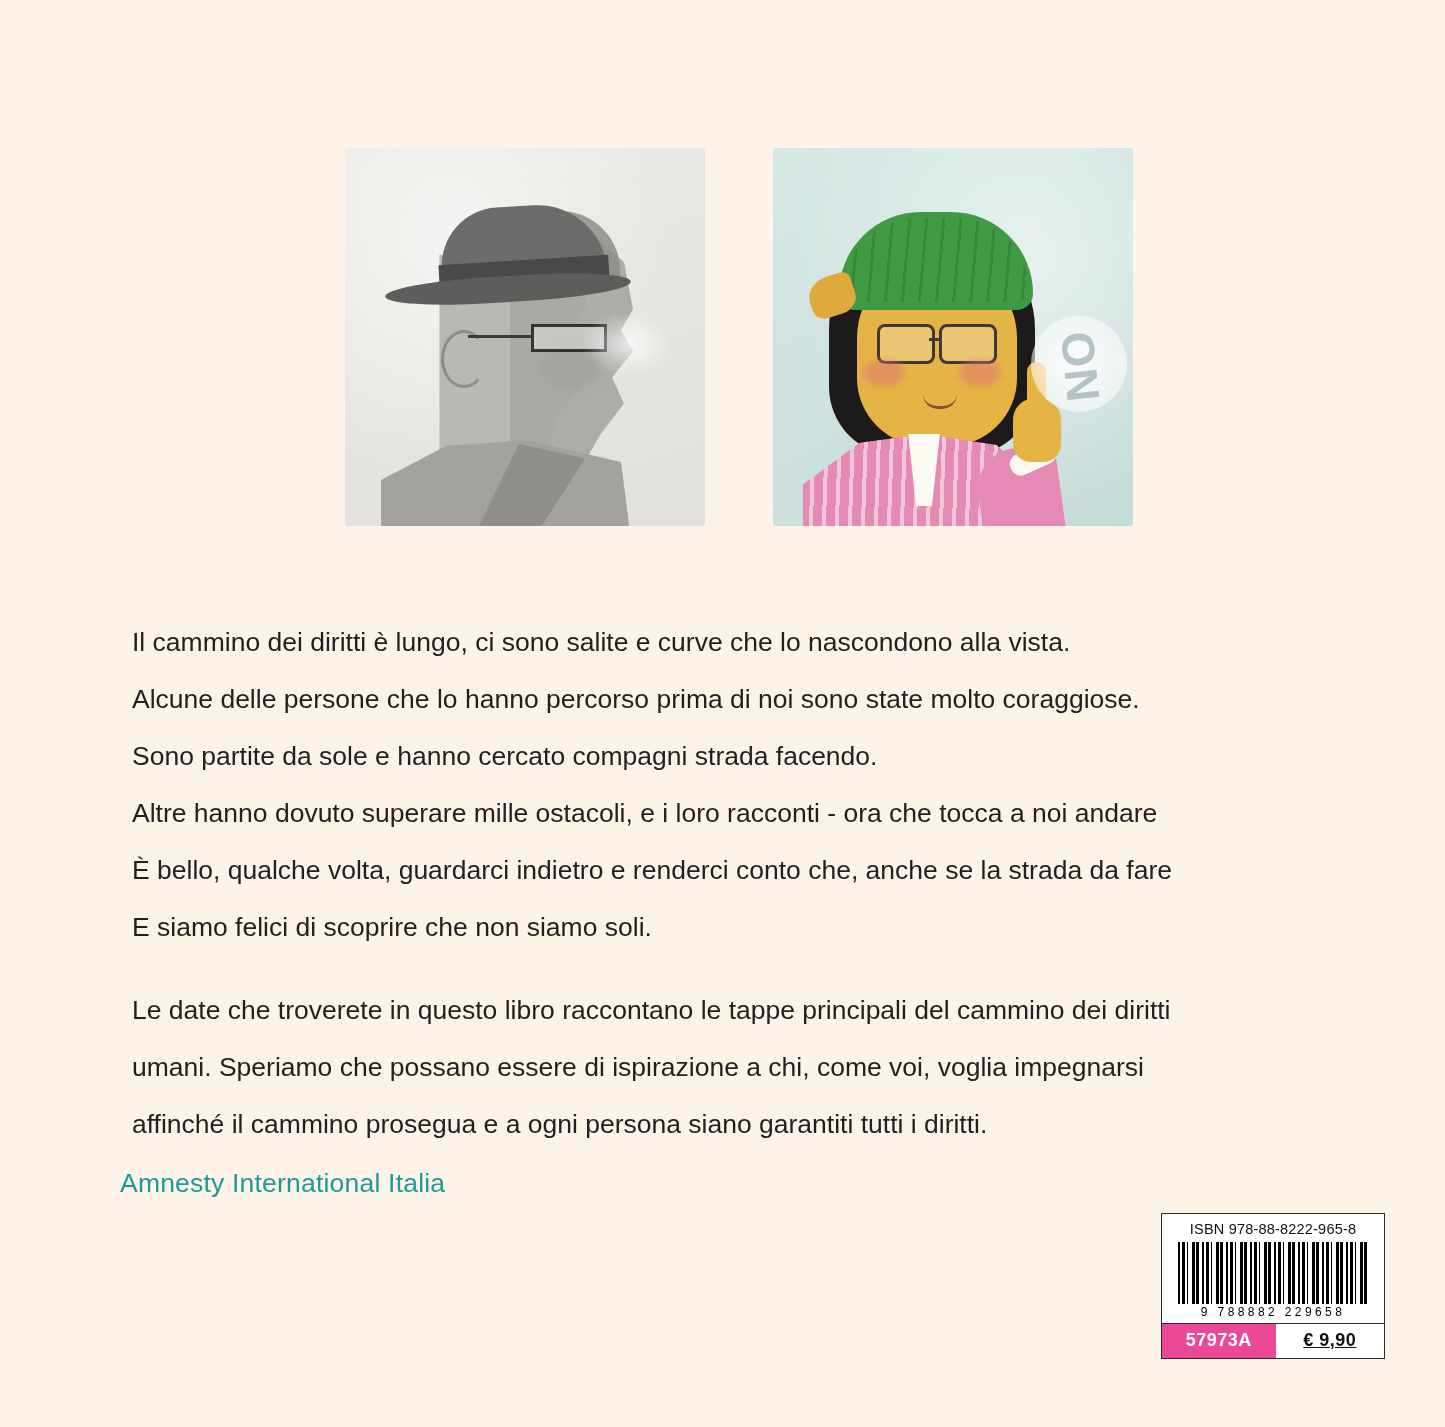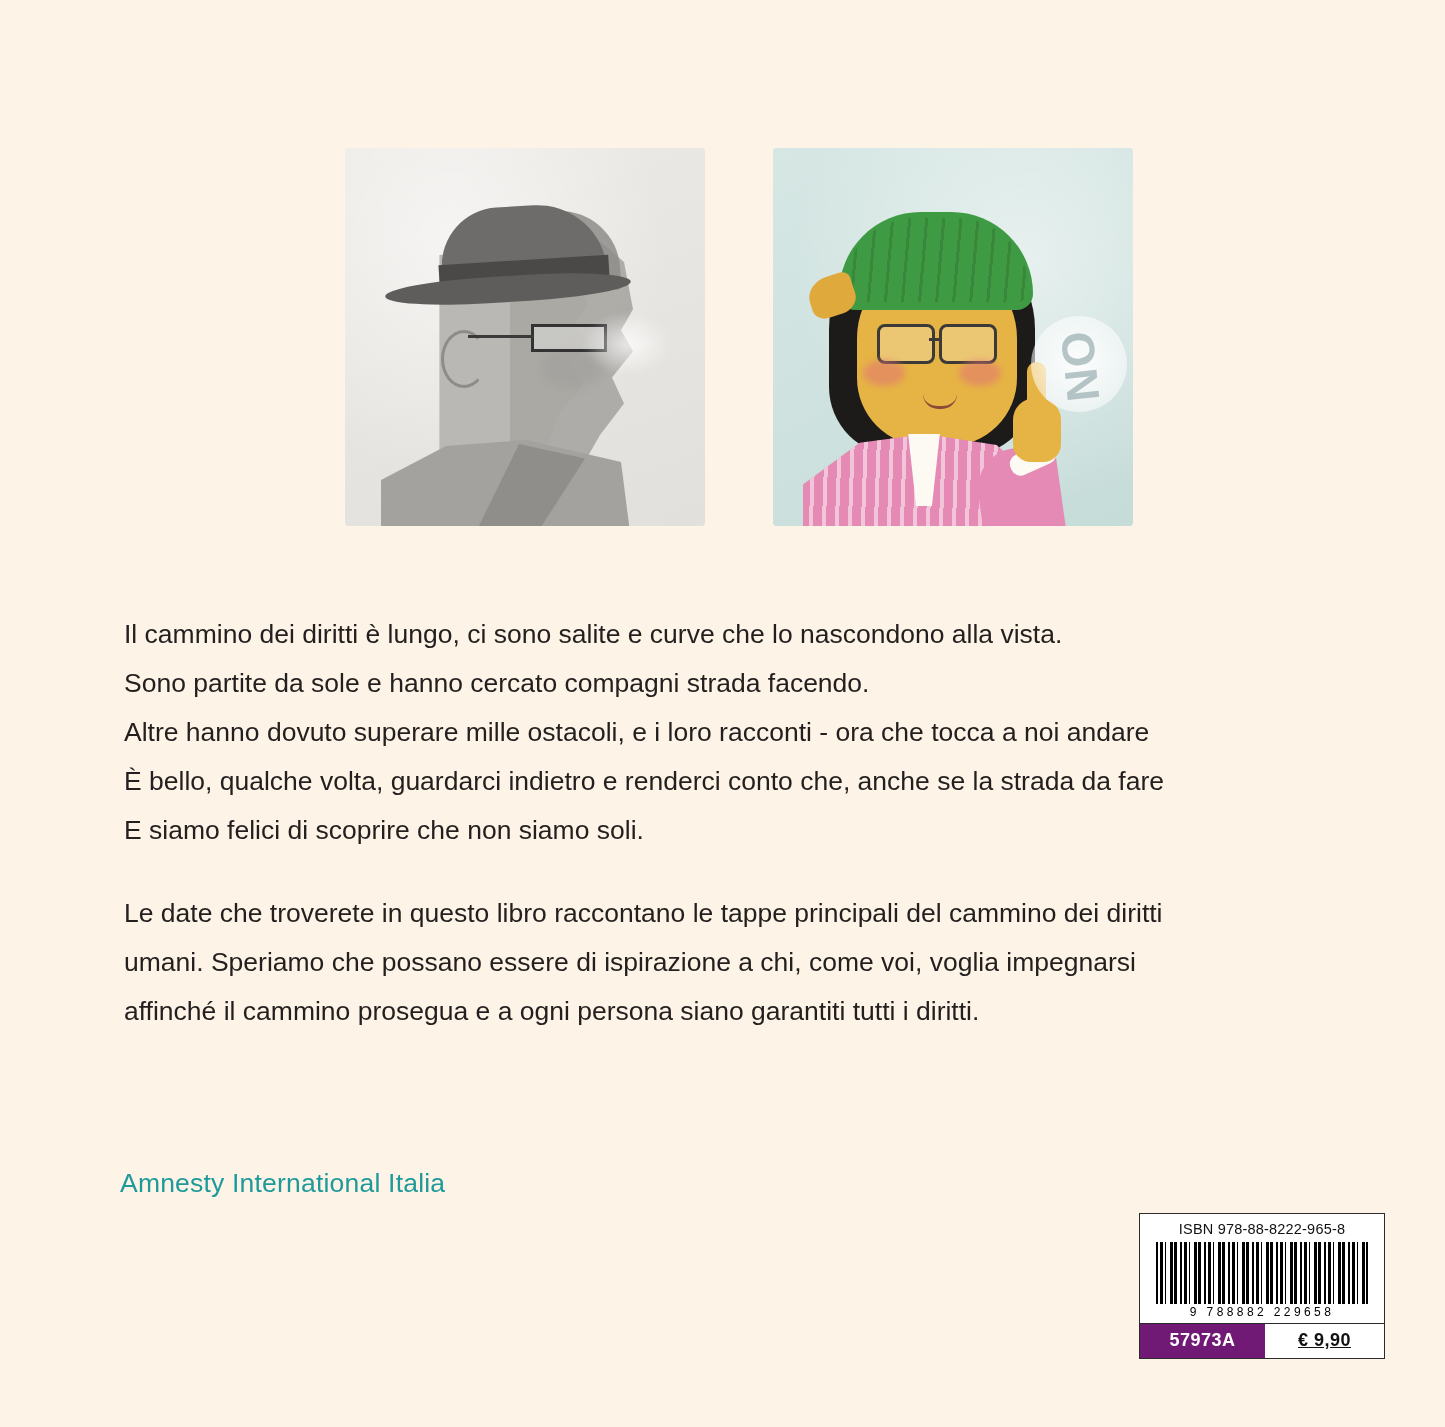--- a/index.html
+++ b/index.html
@@ -371,41 +371,41 @@
   .copy {
     position: absolute;
     left: 120px;
     top: 608px;
     width: 1180px;
     color: #221f1e;
     font-size: 26.5px;
     line-height: 45px;
   }
   .copy p {
-    margin: 4px;
+    margin: 12px;
   }
   .copy .para-gap {
     margin-top: 38px;
   }
 
   .signature {
     position: absolute;
     left: 120px;
     top: 1168px;
     font-size: 26.5px;
     color: #1f9a9a;
     letter-spacing: .2px;
   }
 
   
   .barcode-block {
     position: absolute;
     right: 60px;
     bottom: 68px;
-    width: 246px;
+    width: 224px;
     background: #ffffff;
     border: 1px solid #2b2b2b;
     padding: 0;
     box-sizing: border-box;
   }
   .isbn-line {
     font-size: 14.5px;
     text-align: center;
     padding: 7px 2px 3px;
     color: #111;
@@ -429,21 +429,21 @@
     padding: 1px 0 4px;
     color: #000;
     font-family: "Liberation Sans", sans-serif;
   }
   .price-row {
     display: flex;
     border-top: 1px solid #2b2b2b;
   }
   .price-code {
     flex: 1.05;
-    background: #701a75;
+    background: #ec4899;
     color: #fff;
     text-align: center;
     font-size: 18px;
     font-weight: bold;
     padding: 6px 0 7px;
     letter-spacing: .5px;
   }
   .price-value {
     flex: 1;
     background: #fff;
@@ -498,20 +498,21 @@
       <div class="r-cheek-r"></div>
       <div class="r-mouth"></div>
       <div class="r-bubble"></div>
       <div class="r-bubble-text">NO</div>
     </div>
 
   </div>
 
   <div class="copy">
     <p>Il cammino dei diritti è lungo, ci sono salite e curve che lo nascondono alla vista.</p>
+    <p>Alcune delle persone che lo hanno percorso prima di noi sono state molto coraggiose.</p>
     <p>Sono partite da sole e hanno cercato compagni strada facendo.</p>
     <p>Altre hanno dovuto superare mille ostacoli, e i loro racconti - ora che tocca a noi andare</p>
     <p>È bello, qualche volta, guardarci indietro e renderci conto che, anche se la strada da fare</p>
     <p>E siamo felici di scoprire che non siamo soli.</p>
 
     <p class="para-gap">Le date che troverete in questo libro raccontano le tappe principali del cammino dei diritti</p>
     <p>umani. Speriamo che possano essere di ispirazione a chi, come voi, voglia impegnarsi</p>
     <p>affinché il cammino prosegua e a ogni persona siano garantiti tutti i diritti.</p>
   </div>
 

